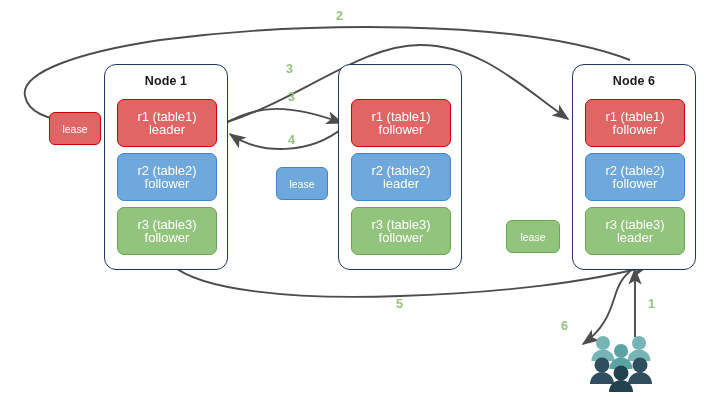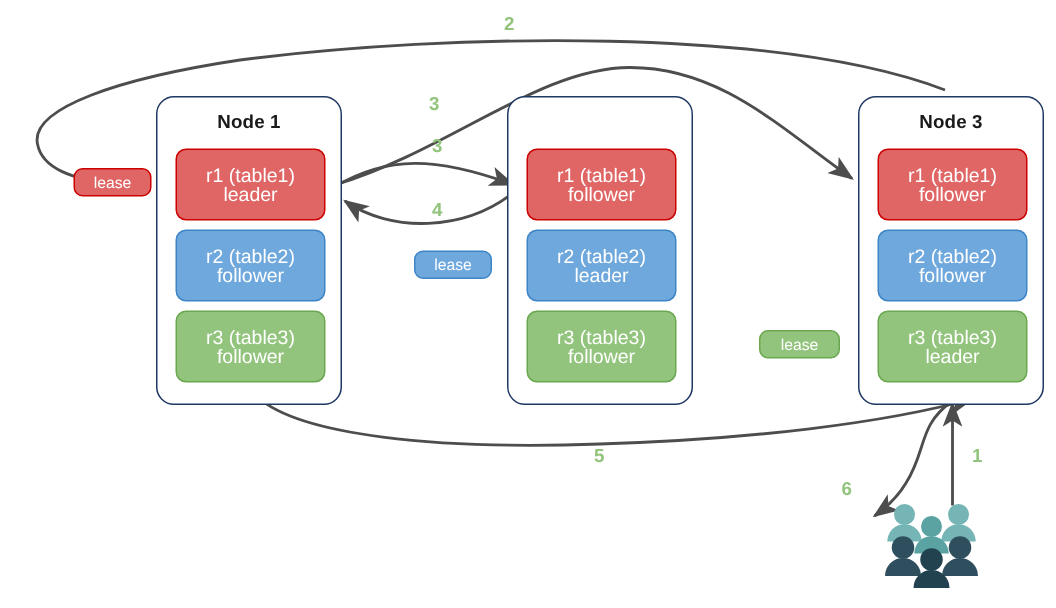--- a/index.html
+++ b/index.html
@@ -71,21 +71,21 @@
   
   .lease {
     position: absolute;
     box-sizing: border-box;
     border-radius: 6px;
     color: #ffffff;
     font-size: 10.5px;
     display: flex;
     align-items: center;
     justify-content: center;
-    height: 19px;
+    height: 33px;
     text-align: center;
   }
   .lease-red   { background: #e06666; border: 1.4px solid #cc0000; left: 49px;  top: 112px; width: 52px; }
   .lease-blue  { background: #6fa8dc; border: 1.4px solid #3d85c6; left: 276px; top: 167px; width: 52px; }
   .lease-green { background: #93c47d; border: 1.4px solid #6aa84f; left: 506px; top: 220px; width: 54px; }
 
   
   .step {
     position: absolute;
     color: #93c47d;
@@ -155,21 +155,21 @@
       <span class="ln">r2 (table2)</span>
       <span class="ln">leader</span>
     </div>
     <div class="replica rep-green">
       <span class="ln">r3 (table3)</span>
       <span class="ln">follower</span>
     </div>
   </div>
 
   <div class="node" style="left:572px; top:64px;">
-    <div class="node-title">Node 3</div>
+    <div class="node-title">Node 6</div>
     <div class="replica rep-red">
       <span class="ln">r1 (table1)</span>
       <span class="ln">follower</span>
     </div>
     <div class="replica rep-blue">
       <span class="ln">r2 (table2)</span>
       <span class="ln">follower</span>
     </div>
     <div class="replica rep-green">
       <span class="ln">r3 (table3)</span>

